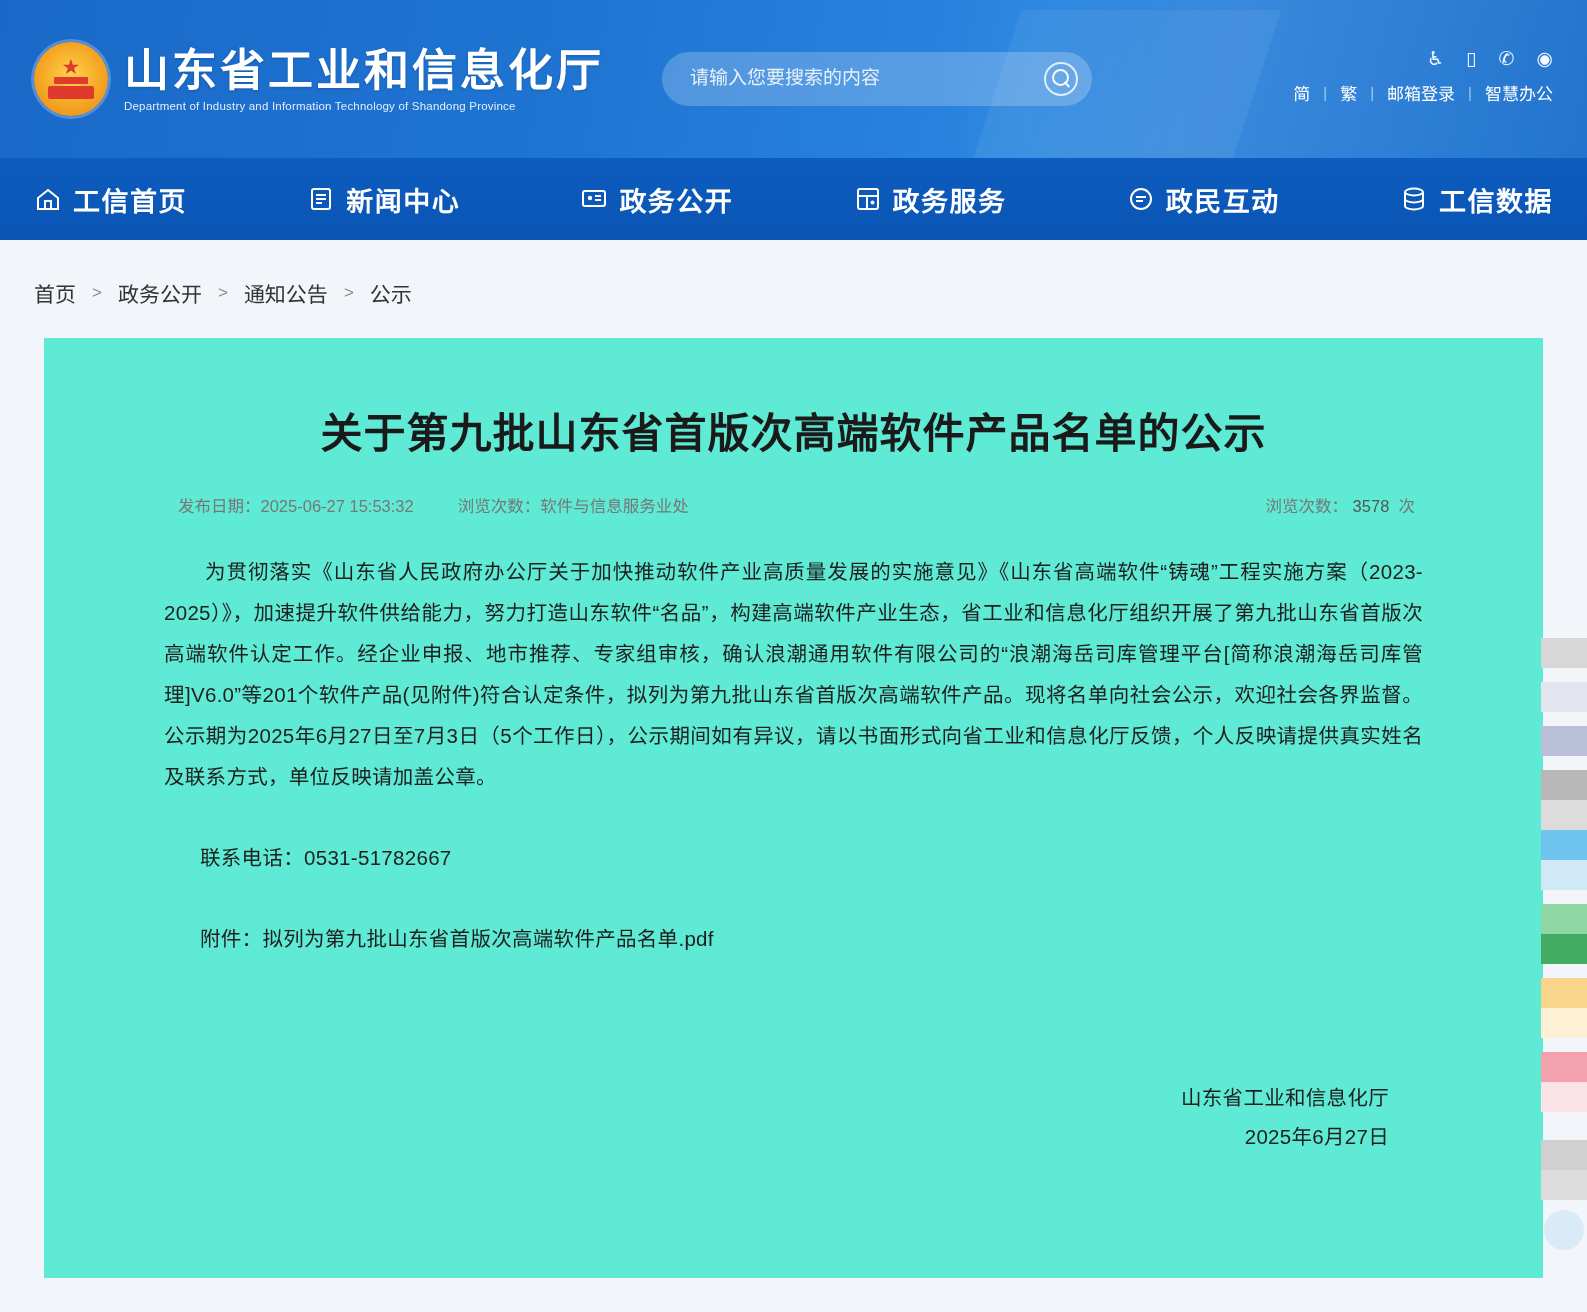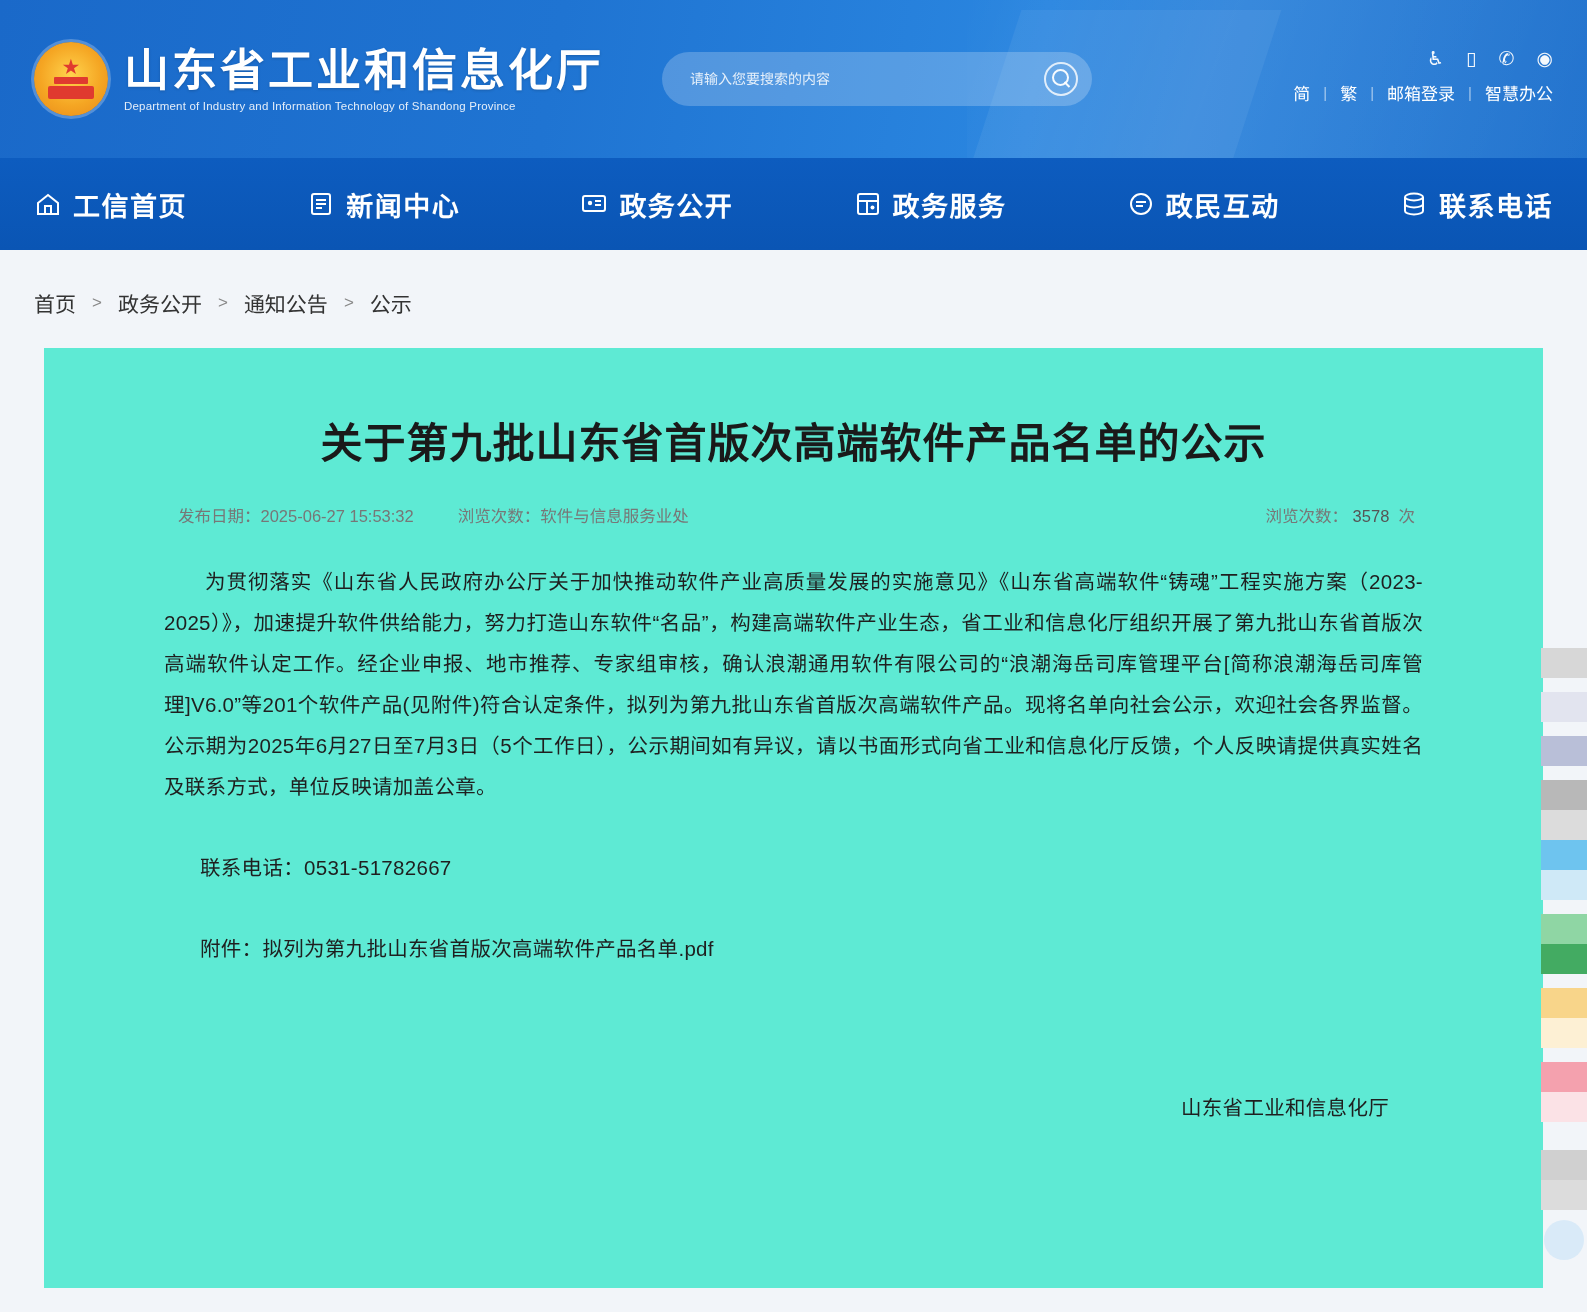--- a/index.html
+++ b/index.html
@@ -96,22 +96,22 @@
     align-items: center;
     padding: 0 14px 0 26px;
     flex: 0 0 auto;
   }
   .search-input {
     flex: 1;
     background: transparent;
     border: none;
     outline: none;
     color: #ffffff;
-    font-size: 14px;
-    font-family: Liberation Sans, sans-serif;
+    font-size: 19px;
+    font-family: Liberation Mono, monospace;
   }
   .search-input::placeholder { color: rgba(255,255,255,0.85); }
   .search-btn {
     width: 34px; height: 34px;
     border-radius: 50%;
     border: 2px solid rgba(255,255,255,0.8);
     background: transparent;
     position: relative;
     cursor: pointer;
     flex: 0 0 auto;
@@ -155,21 +155,21 @@
     gap: 13px;
     color: #ffffff;
     font-size: 17px;
     white-space: nowrap;
   }
   .top-links .sep { opacity: 0.55; font-size: 15px; }
   .top-links a { color: #ffffff; text-decoration: none; cursor: pointer; }
 
   
   .main-nav {
-    height: 92px;
+    height: 82px;
     background: linear-gradient(180deg, #0d5cbf 0%, #0a55b4 100%);
     display: flex;
     align-items: center;
     padding: 0 34px;
     justify-content: space-between;
   }
   .nav-item {
     display: flex;
     align-items: center;
     gap: 11px;
@@ -373,21 +373,21 @@
   </div>
 
   <div class="nav-item">
     <span class="nav-icon">
       <svg width="28" height="28" viewBox="0 0 28 28">
           <ellipse cx="14" cy="7" rx="9" ry="3.4" fill="none" stroke="#fff" stroke-width="2"></ellipse>
           <path d="M5 7 V21 c0 1.9 4 3.4 9 3.4 s9 -1.5 9 -3.4 V7" fill="none" stroke="#fff" stroke-width="2"></path>
           <path d="M5 14 c0 1.9 4 3.4 9 3.4 s9 -1.5 9 -3.4" fill="none" stroke="#fff" stroke-width="2"></path>
         </svg>
     </span>
-    <span>联系电话</span>
+    <span>工信数据</span>
   </div>
 
 </nav>
 
 <div class="page-body">
 
   <div class="breadcrumb">
     <span class="crumb">首页</span>
     <span class="arrow">&gt;</span>
     <span class="crumb">政务公开</span>
@@ -413,20 +413,21 @@
       <div class="contact-block">
         <p>联系电话：0531-51782667</p>
       </div>
 
       <div class="attach-block">
         <p class="attach-link">附件：拟列为第九批山东省首版次高端软件产品名单.pdf</p>
       </div>
 
       <div class="signature">
         <div>山东省工业和信息化厅</div>
+        <div>2025年6月27日</div>
       </div>
     </div>
 
     <div class="side-strip">
       <div class="side-cell" style="background:#d7d7d7"></div>
       <div class="side-gap"></div>
       <div class="side-cell" style="background:#e2e4ef"></div>
       <div class="side-gap"></div>
       <div class="side-cell" style="background:#b9bfd8"></div>
       <div class="side-gap"></div>

